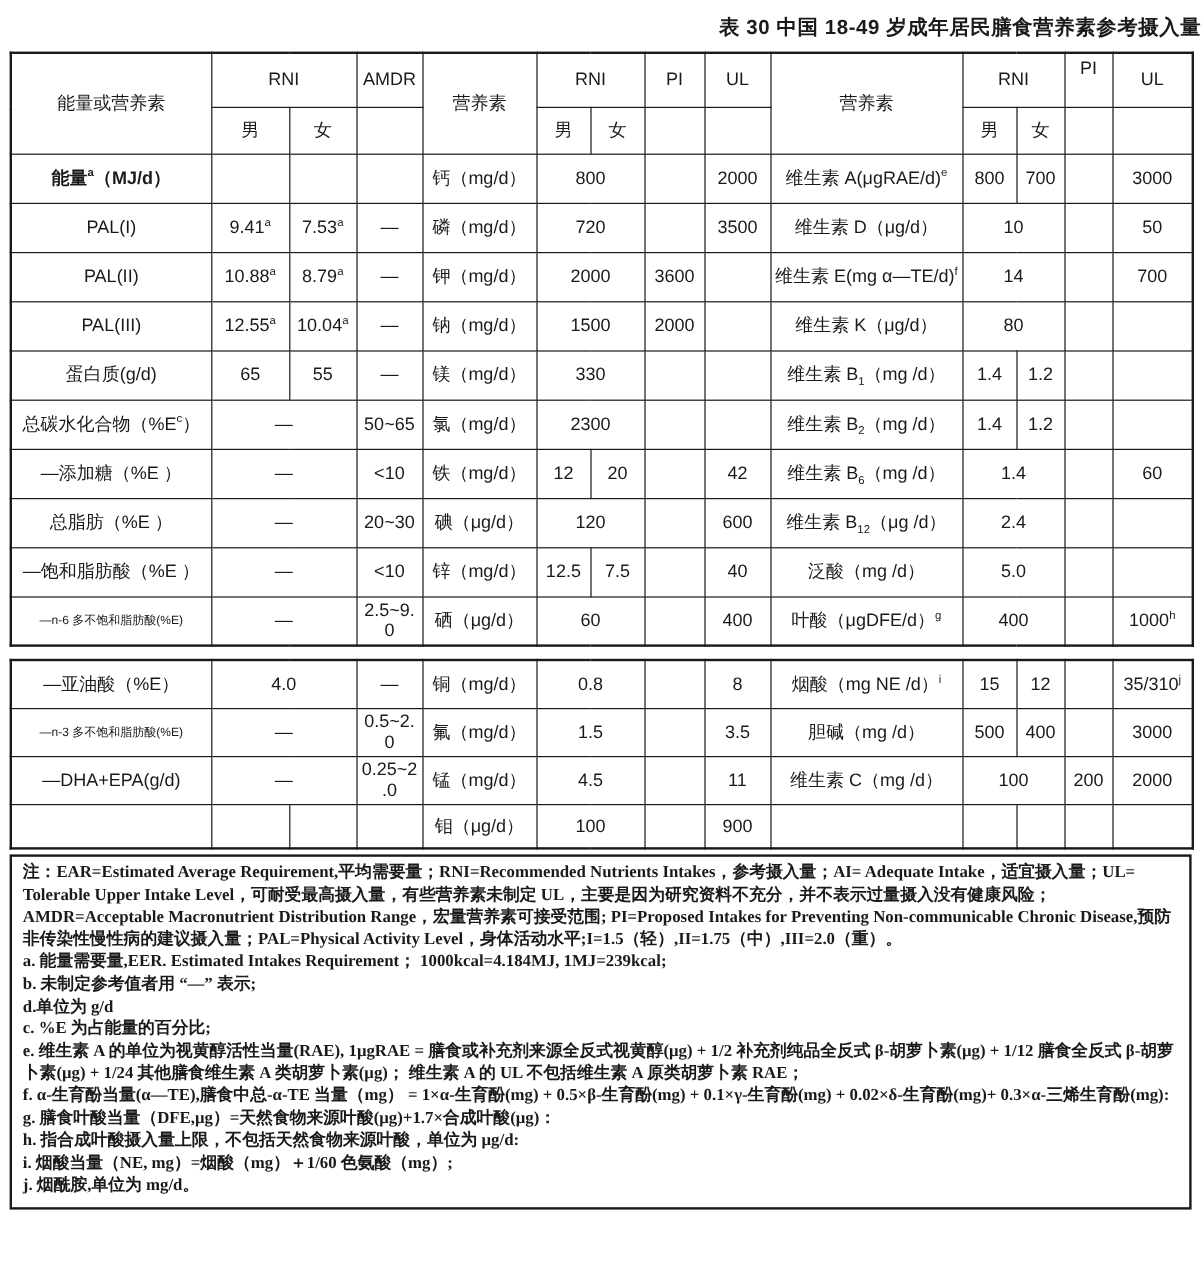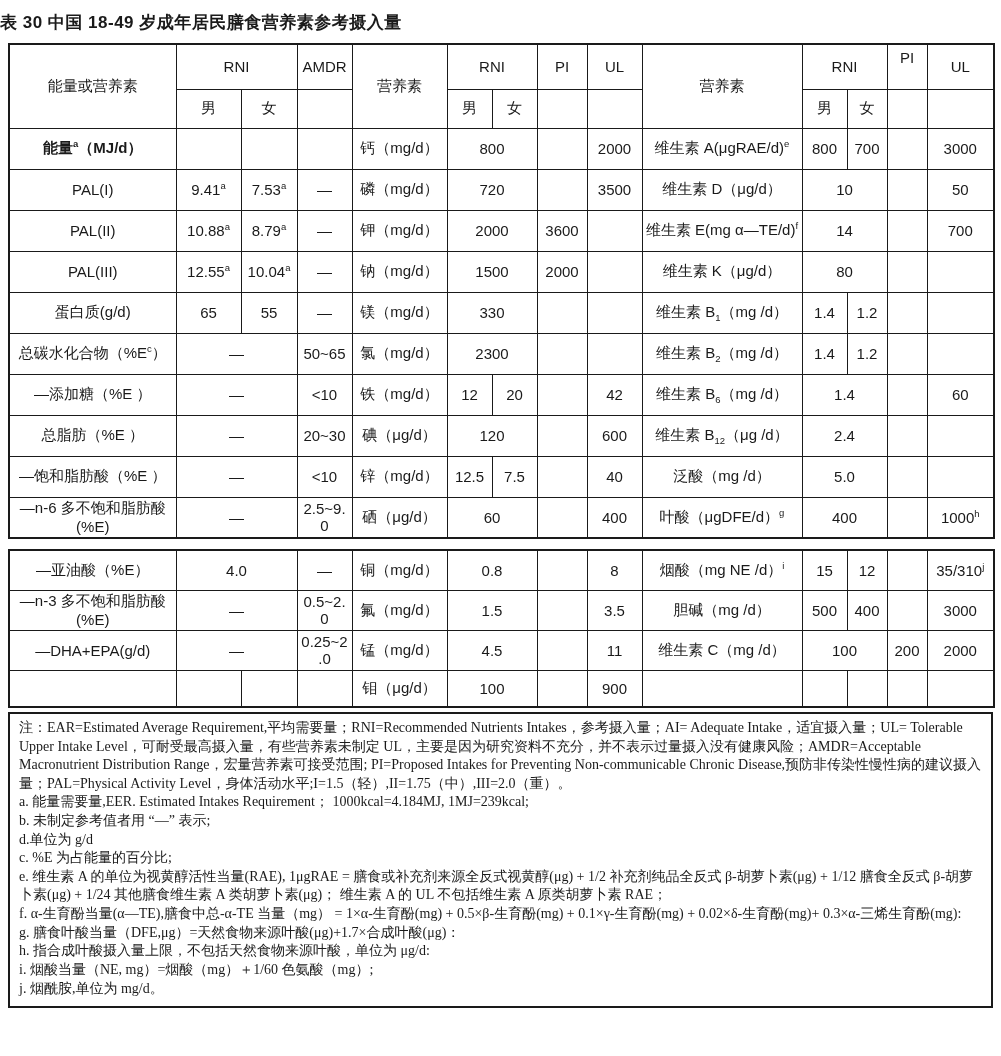--- a/index.html
+++ b/index.html
@@ -4,21 +4,21 @@
 <style>
   html,body{margin:0;padding:0;background:#ffffff;}
   body{
     width:1001px;height:1056px;
     font-family:"Liberation Sans",sans-serif;
     color:#1a1a1a;
     -webkit-font-smoothing:antialiased;
   }
   .page{padding-top:11px;}
   .title{
-    text-align:left;
+    text-align:right;
     font-size:17px;
     font-weight:bold;
     margin:0 0 9px 0;
     letter-spacing:0.5px;
   }
   table{
     border-collapse:collapse;
     table-layout:fixed;
     width:985px;
     margin-left:8px;
@@ -33,34 +33,35 @@
     font-weight:normal;
     overflow:hidden;
     word-break:break-word;
   }
   thead tr.h1{height:45px;}
   thead tr.h2{height:39px;}
   tbody tr{height:41px;}
   #t2 tbody tr{height:40px;}
   #t2 tbody tr:last-child{height:37px;}
   td.bold{font-weight:bold;}
-  td.sm{font-size:15px;}
+  td.sm{font-size:10px;}
   th.va-top{vertical-align:top;padding-top:4px;}
   sup{font-size:9.5px;line-height:0;}
   sub{font-size:9.5px;line-height:0;}
   #t2{margin-top:10px;}
   .notes{
     box-sizing:border-box;
     width:985px;
     margin:4px 0 0 8px;
     border:2px solid #1a1a1a;
     padding:5px 9px 8px 9px;
     font-family:"Liberation Serif",serif;
     font-size:14px;
     line-height:1.33;
+    font-weight:bold;
   }
   .note-line{margin:0;}
 </style>
 </head>
 <body>
 
 <div class="page">
 
   <div class="title">表 30  中国 18-49 岁成年居民膳食营养素参考摄入量</div>
 

